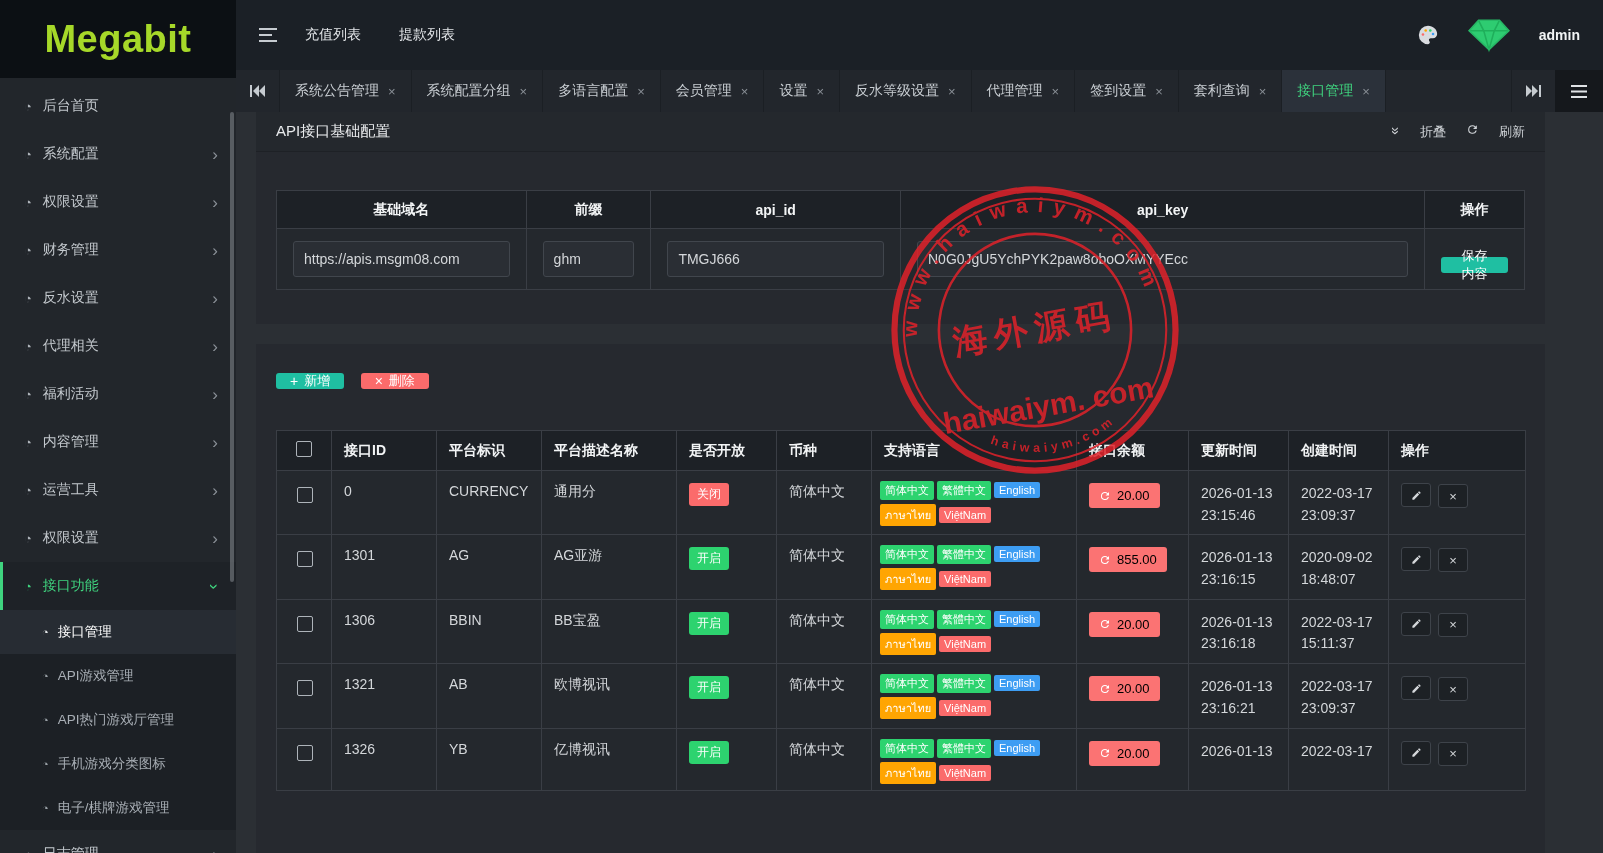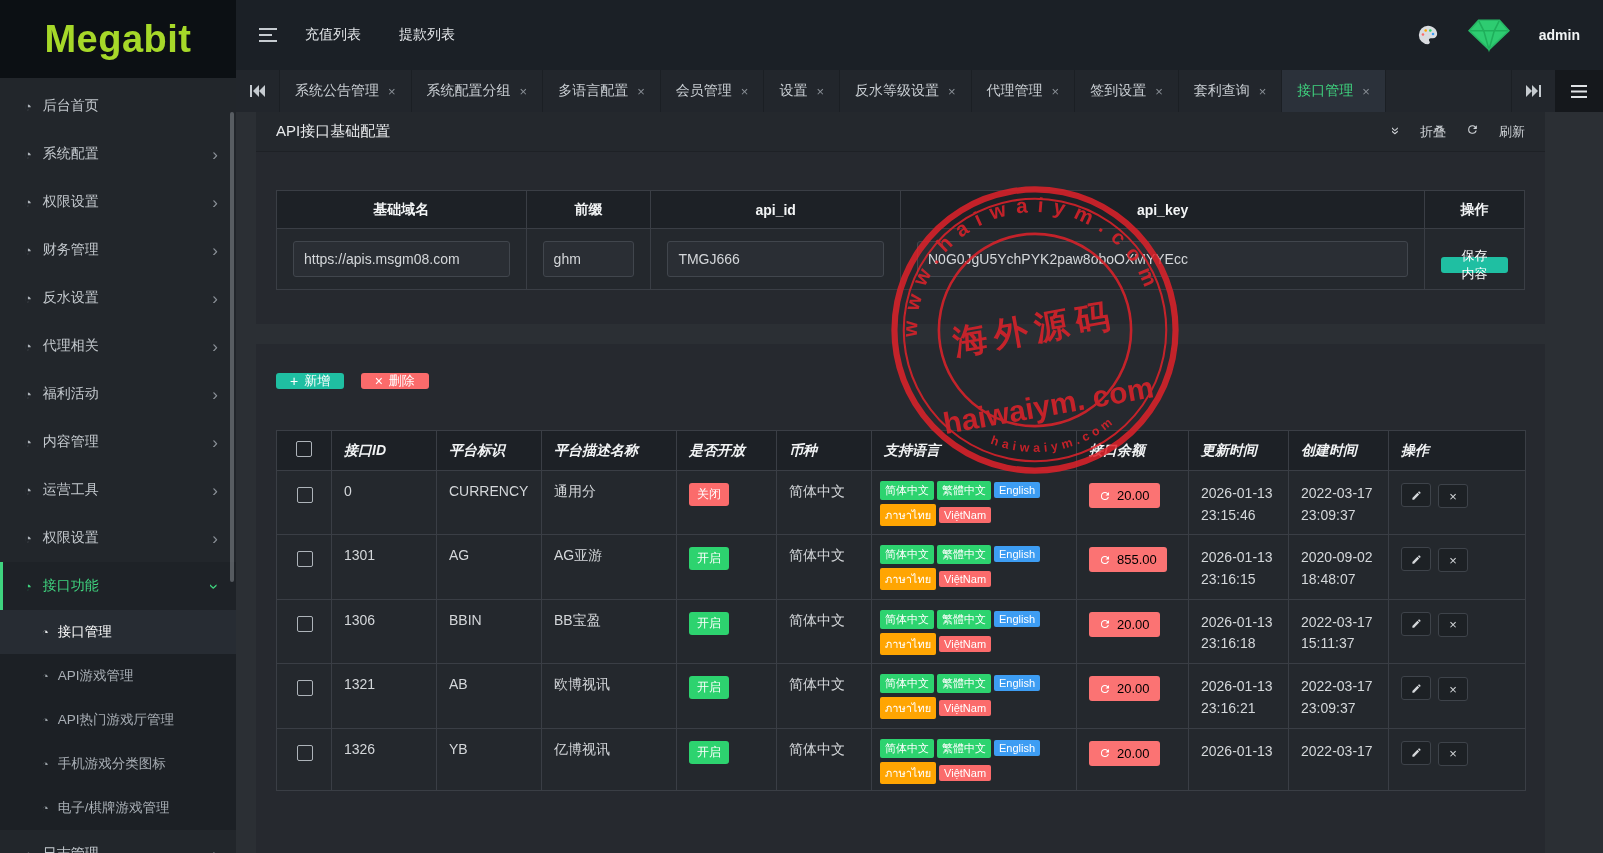--- a/index.html
+++ b/index.html
@@ -73,21 +73,21 @@
   .cell-center{text-align:center;}
 
   
   .btn-teal,.btn-red{border:none;border-radius:3px;color:#fff;font-size:13px;padding:0 14px;height:16px;display:inline-flex;align-items:center;gap:6px;cursor:pointer;font-family:inherit;}
   .btn-teal{background:#1fbfa2;}
   .btn-red{background:#fb6b6b;margin-left:12px;}
   .btn-ic{font-size:14px;line-height:1;}
   .action-row{margin-bottom:40px;}
 
   
-  .main-table thead th{text-align:left;padding-left:12px;font-style:italic;}
+  .main-table thead th{text-align:left;padding-left:12px;}
   .main-table thead th.c-check{text-align:center;padding-left:0;}
   .main-table td{background:#24282d;padding:12px 10px 8px 12px;vertical-align:top;font-size:14px;color:#d4d7da;height:62px;}
   .main-table td.c-check{text-align:center;padding-top:16px;}
   .checkbox{display:inline-block;width:16px;height:16px;border:1px solid #aeb4ba;border-radius:2px;background:transparent;cursor:pointer;}
   .badge{display:inline-block;padding:3px 8px;border-radius:3px;color:#fff;font-size:12px;}
   .badge.open{background:#2dd36f;}
   .badge.closed{background:#fb6b6b;}
   .c-langs{padding:8px 4px 4px 8px !important;}
   .lang-badge{display:inline-block;margin:2px 3px 2px 0;padding:2px 5px;border-radius:2px;color:#fff;font-size:11px;white-space:nowrap;}
   .balance-badge{display:inline-flex;align-items:center;gap:6px;background:#fb7373;color:#000000;font-size:13px;padding:5px 10px;border-radius:3px;cursor:pointer;}

